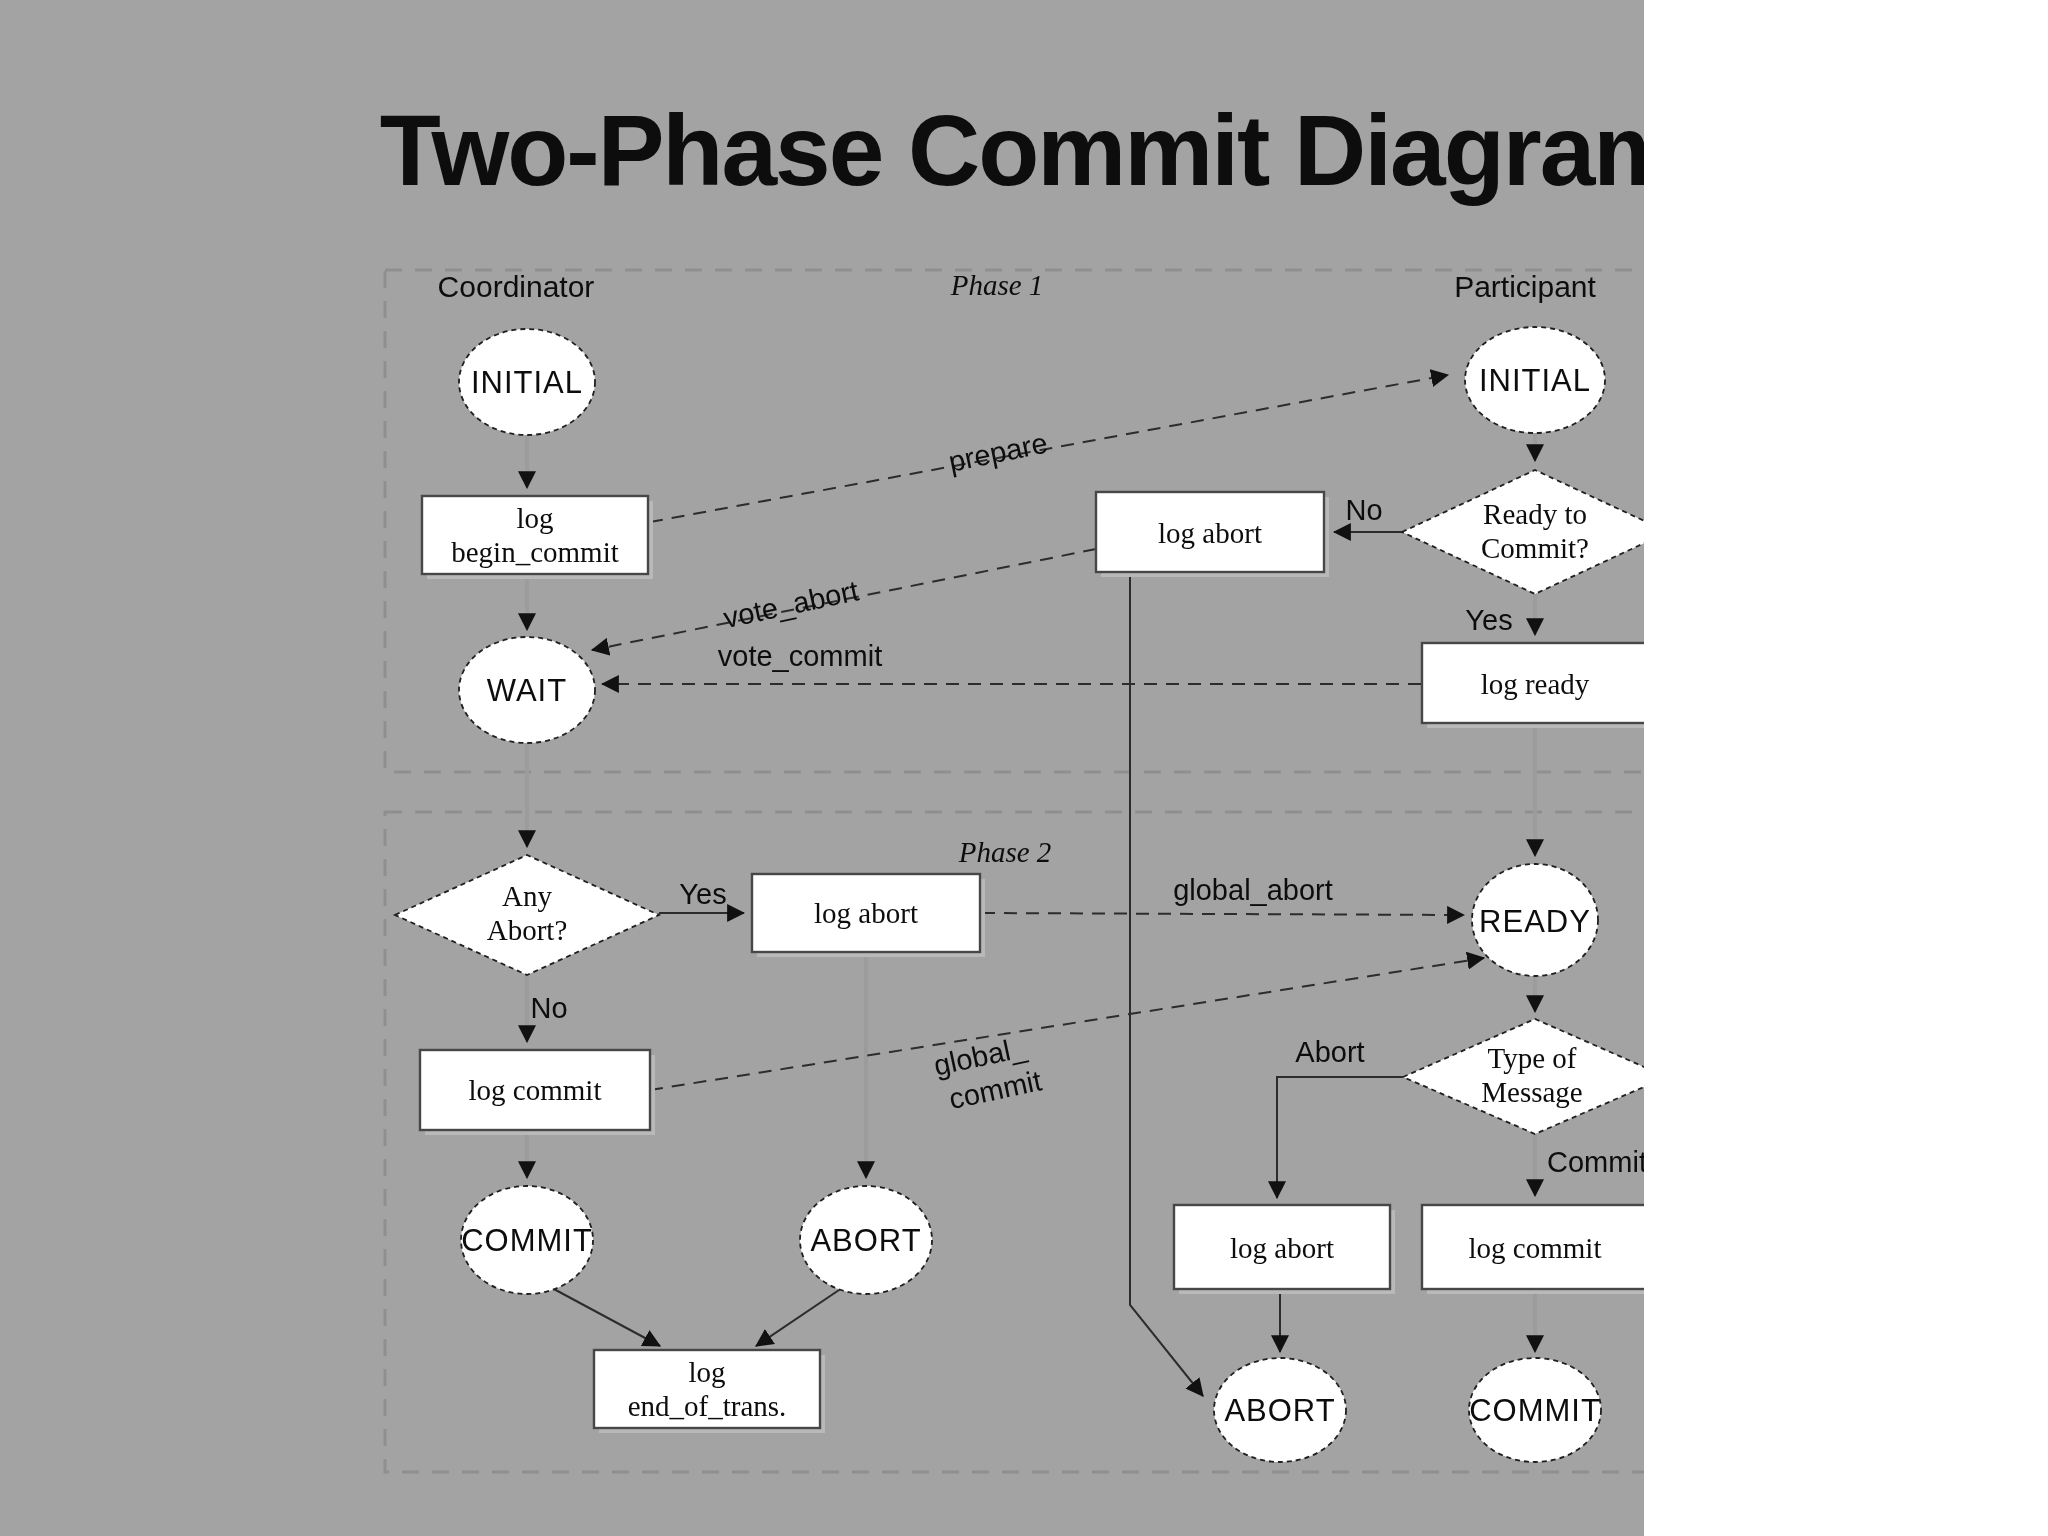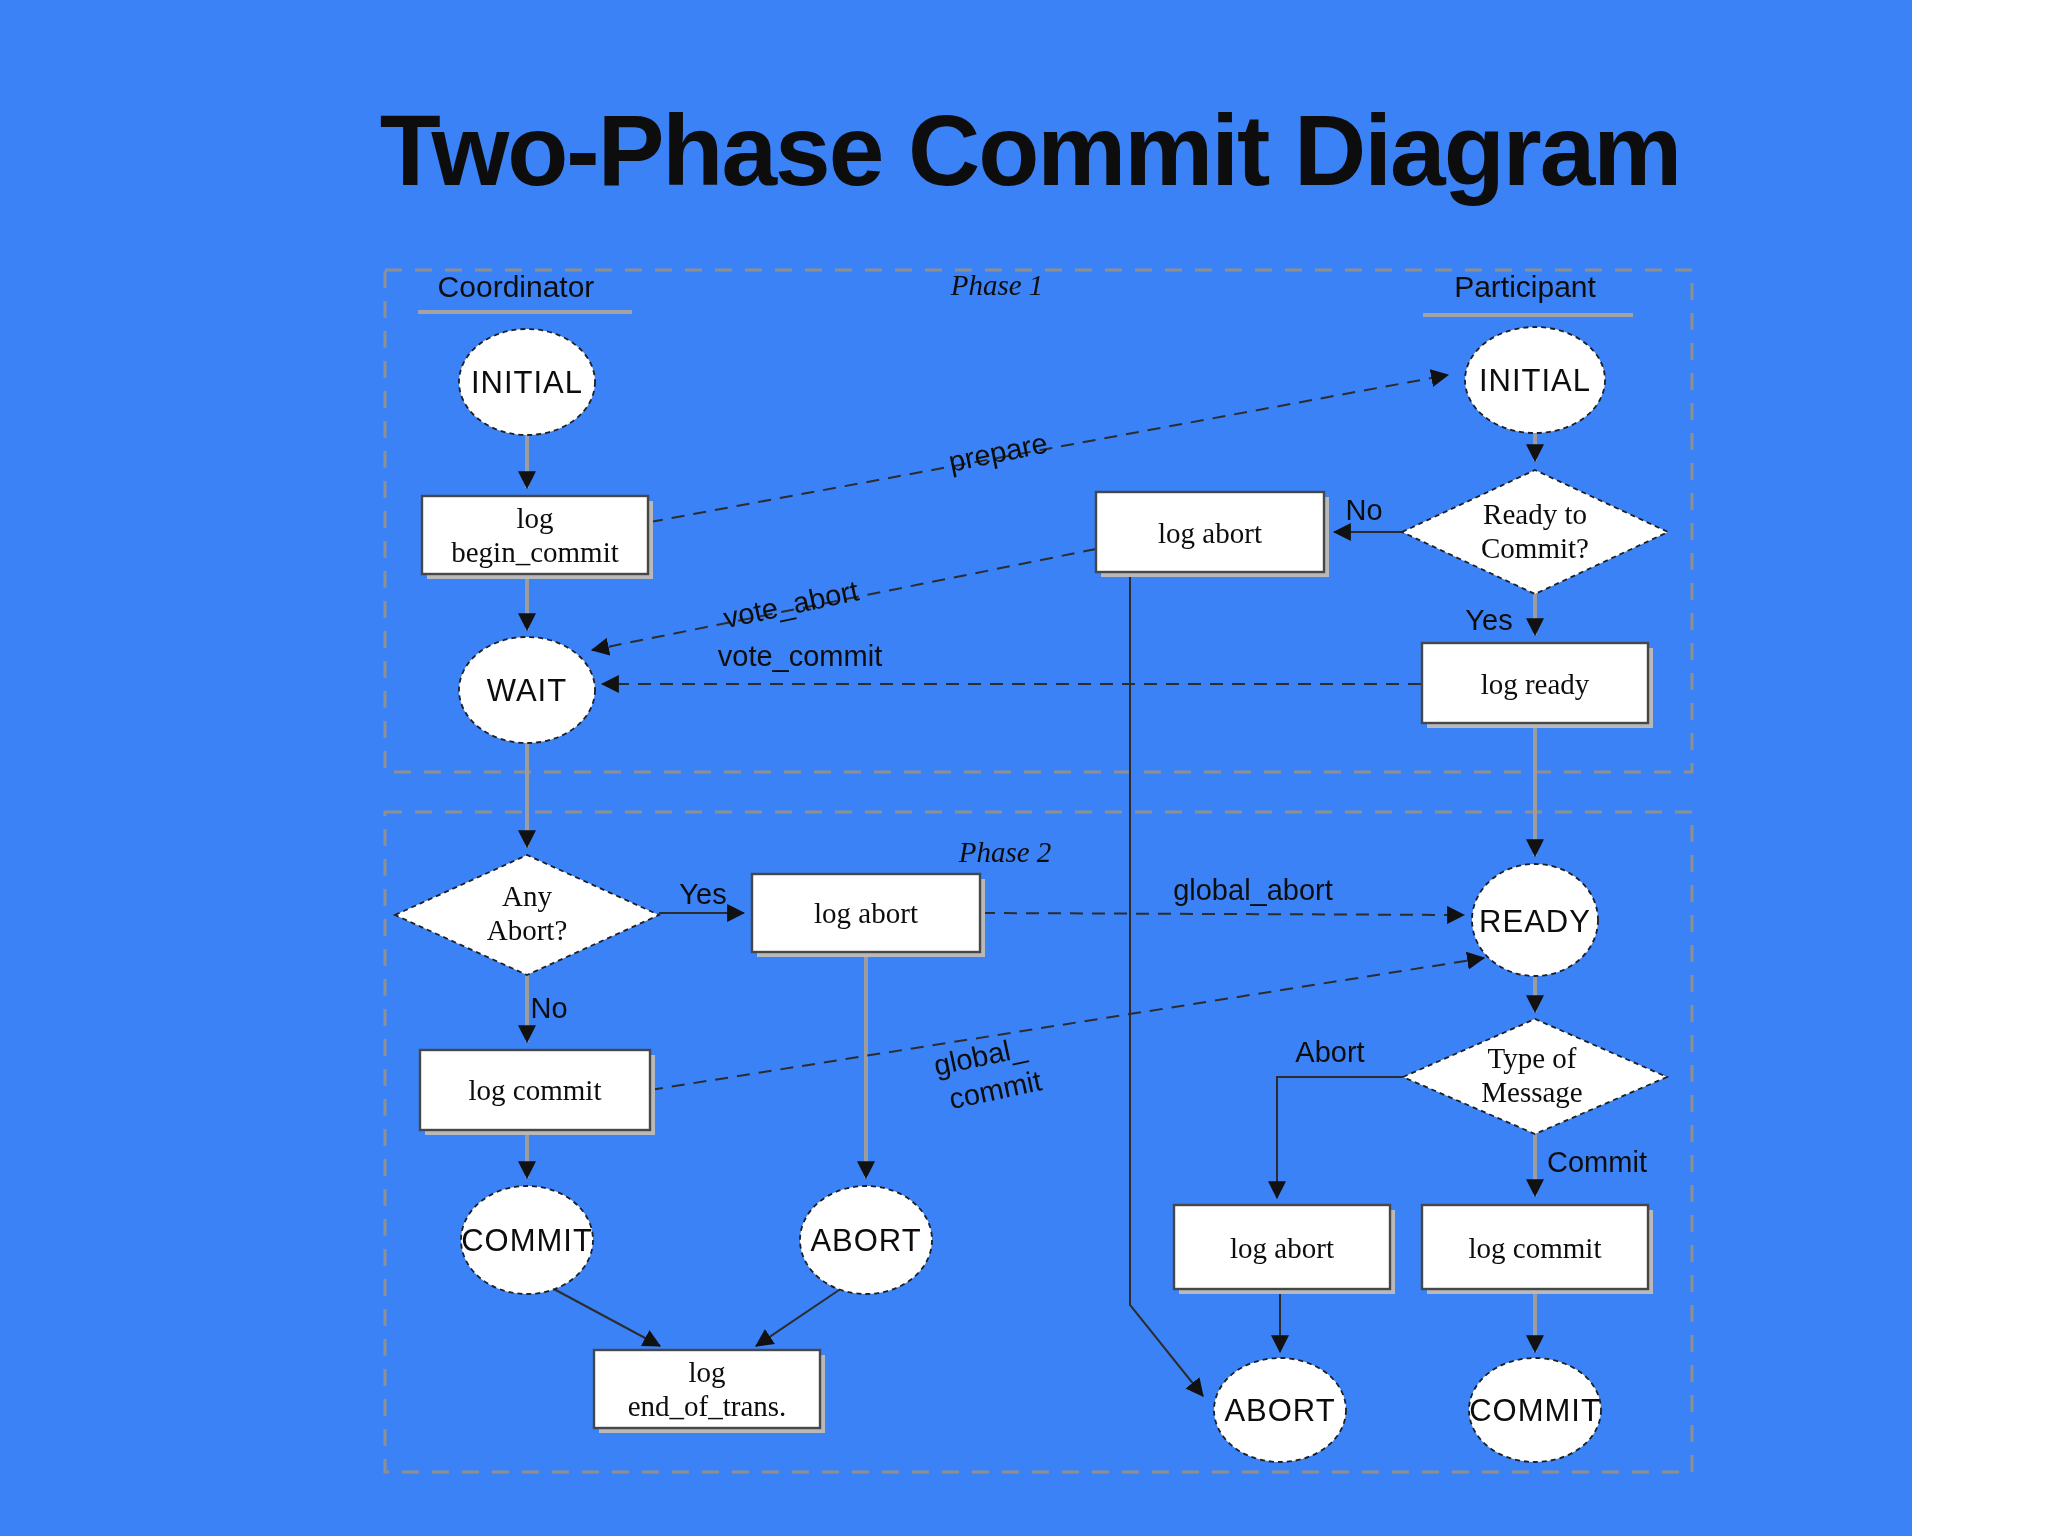--- a/index.html
+++ b/index.html
@@ -1,16 +1,16 @@
 <!DOCTYPE html>
 <html><head>
 <meta charset="utf-8">
 <style>
   html,body{margin:0;padding:0;background:#ffffff;}
-  .slide{position:relative;width:1912px;height:1536px;background:#3b82f6;overflow:hidden;
+  .slide{position:relative;width:1644px;height:1536px;background:#a3a3a3;overflow:hidden;
          font-family:"Liberation Sans",sans-serif;}
   svg{position:absolute;left:0;top:0;}
   text{fill:#0d0d0d;}
   .t-title{font-family:"Liberation Sans",sans-serif;font-weight:bold;font-size:100px;letter-spacing:-2px;}
   .t-lane{font-family:"Liberation Sans",sans-serif;font-size:30px;}
   .t-phase{font-family:"Liberation Serif",serif;font-style:italic;font-size:29px;}
   .t-box{font-family:"Liberation Serif",serif;font-size:29px;}
   .t-state{font-family:"Liberation Sans",sans-serif;font-size:31px;letter-spacing:1px;}
   .t-edge{font-family:"Liberation Sans",sans-serif;font-size:29px;}
   .phase-border{fill:none;stroke:#8f8f8f;stroke-width:3;stroke-dasharray:17 13;}

